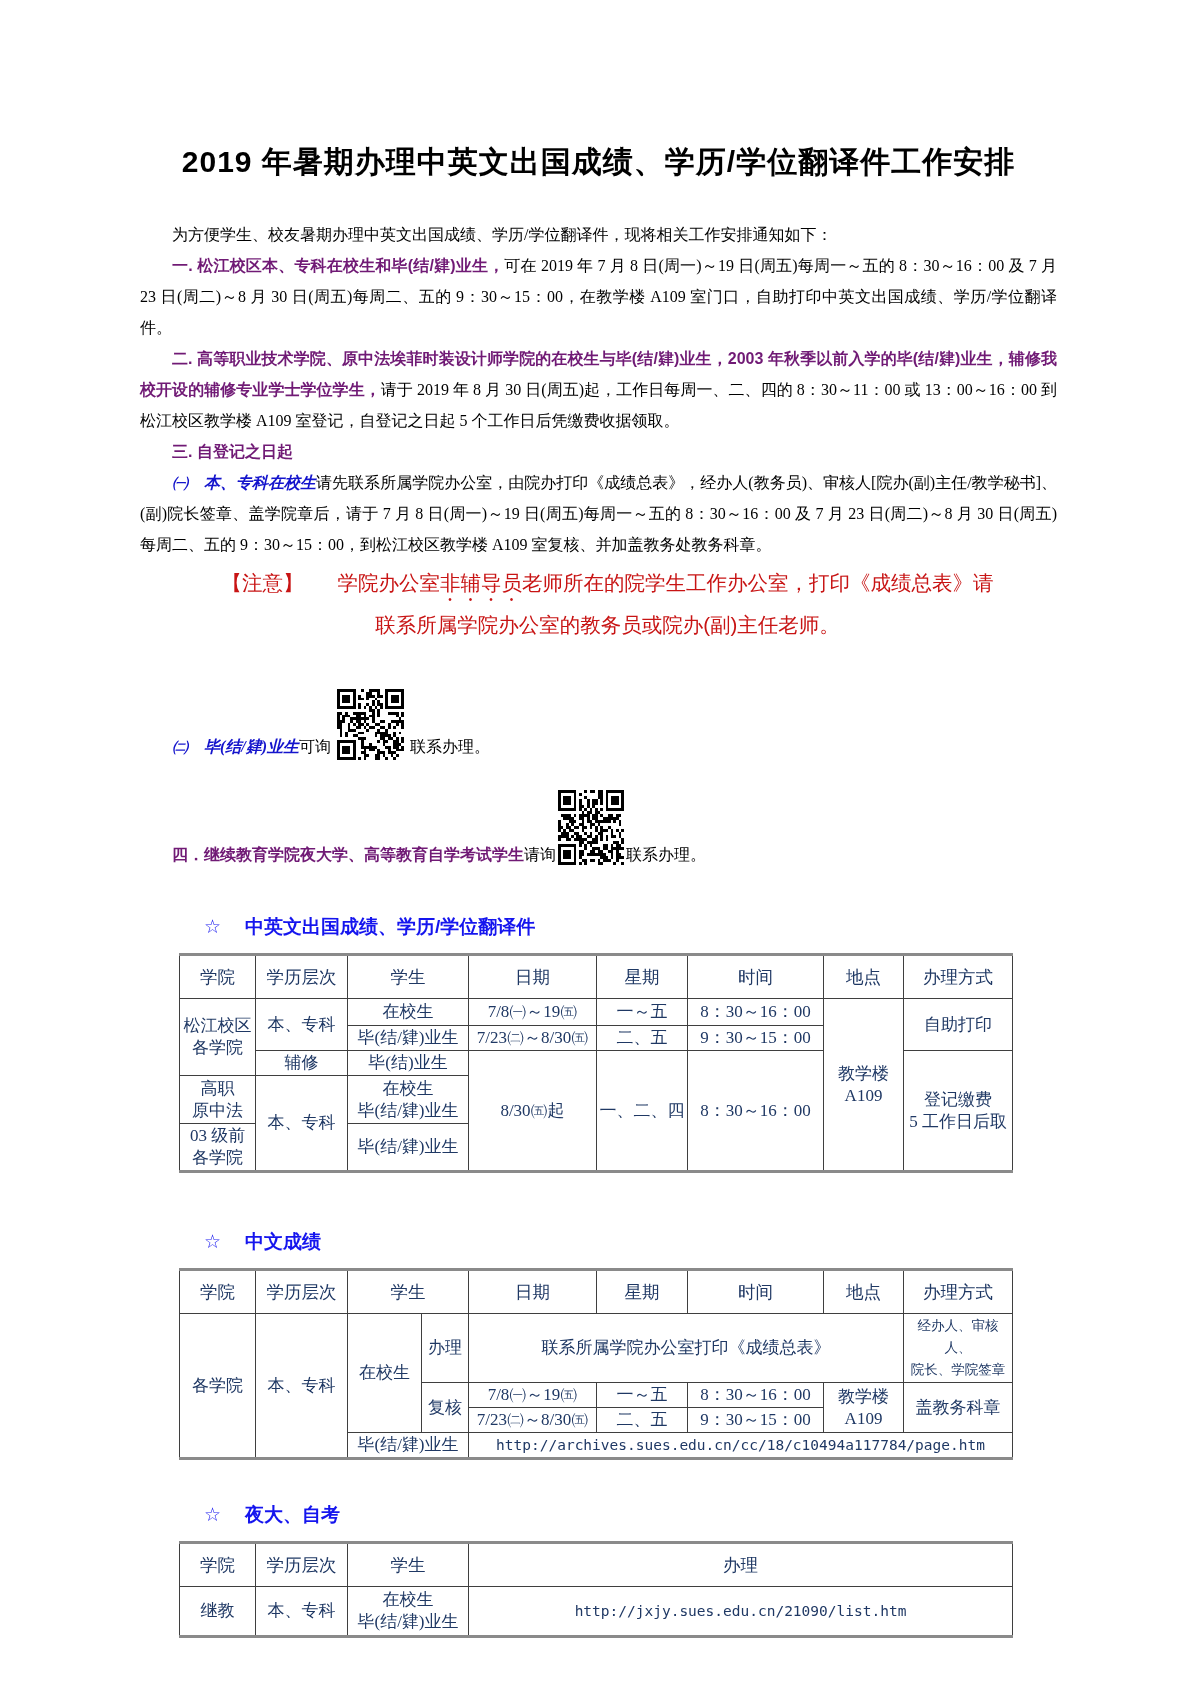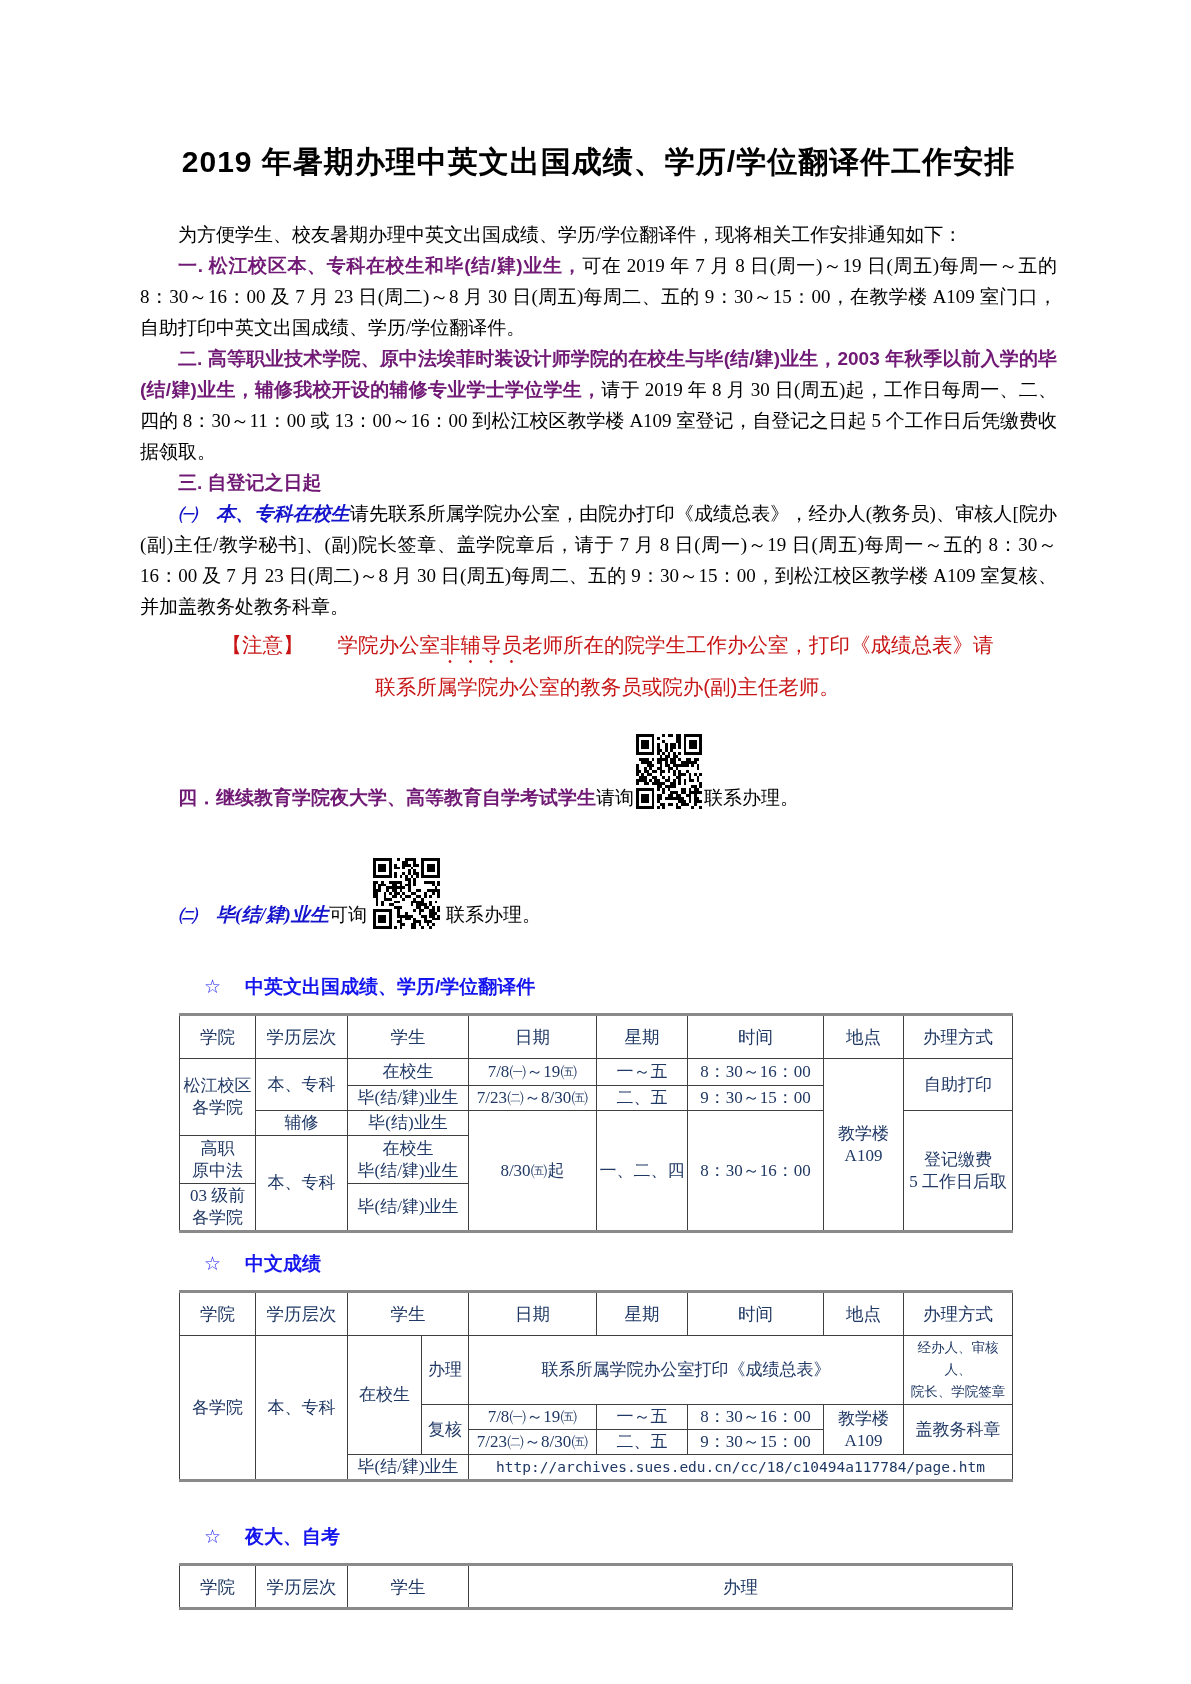--- a/index.html
+++ b/index.html
@@ -1,41 +1,41 @@
 <!DOCTYPE html>
 <html><head>
 <meta charset="utf-8">
 <style>
   html,body{margin:0;padding:0;background:#ffffff;}
   body{width:1191px;height:1684px;font-family:"Liberation Serif",serif;color:#000;}
   .content{padding:0 134px 0 140px;}
   .title{font-family:"Liberation Sans",sans-serif;font-size:30px;font-weight:bold;
          text-align:center;margin:0;padding-top:142px;letter-spacing:1px;color:#000;}
-  .para{font-size:19px;line-height:31px;margin:0;text-align:justify;}
+  .para{font-size:16px;line-height:31px;margin:0;text-align:justify;}
   .indent{text-indent:2em;}
   .first{margin-top:36px;}
   .navy{color:#701a75;font-weight:bold;font-family:"Liberation Sans",sans-serif;}
   .blueb{color:#1414cc;font-weight:bold;font-style:italic;}
   .notice{font-family:"Liberation Sans",sans-serif;font-weight:normal;color:#c81414;
           font-size:20.5px;line-height:39px;margin:3px 40px 0 58px;text-align:center;}
   .notice-label{margin-right:34px;}
   .em{ -webkit-text-emphasis:filled dot #c81414; text-emphasis:filled dot #c81414;
        -webkit-text-emphasis-position:under right; text-emphasis-position:under right;}
   .qrline1{margin-top:45px;}
   .qrline2{margin-top:28px;}
   .qr{display:inline-block;background:#fff;}
   .qr svg{display:block;width:100%;height:100%;}
   .qr1{width:67px;height:71px;vertical-align:-8px;margin:0 6px;}
   .qr2{width:66px;height:75px;vertical-align:-5px;margin:0 2px;}
   .sec{font-family:"Liberation Sans",sans-serif;color:#1515ee;font-weight:bold;
        font-size:19px;margin:0;padding-left:64px;}
   .sec .star{font-weight:normal;}
   .sec .lbl{margin-left:24px;}
   .sec1{margin-top:44px;}
-  .sec2{margin-top:18px;}
+  .sec2{margin-top:56px;}
   .sec3{margin-top:42px;}
   table.doc-table{border-collapse:collapse;table-layout:fixed;margin:13px 0 0 39px;
        width:833px;color:#1f3864;font-size:17px;
        border-top:3px solid #8a8a8a;border-bottom:3px solid #8a8a8a;}
   .doc-table th,.doc-table td{border:1px solid #3f3f3f;text-align:center;
        padding:1px 2px;line-height:22px;overflow:hidden;}
   .doc-table th{font-weight:normal;font-size:17.5px;color:#1f3864;}
   .pre{white-space:pre-line;margin-left:41px;}
   .small{font-size:13.5px;line-height:16px;}
   .url{font-family:"DejaVu Sans Mono",monospace;font-size:14.5px;}
@@ -60,20 +60,326 @@
   <p class="para indent"><span class="navy">二. 高等职业技术学院、原中法埃菲时装设计师学院的在校生与毕(结/肄)业生，2003 年秋季以前入学的毕(结/肄)业生，辅修我校开设的辅修专业学士学位学生，</span><span>请于 2019 年 8 月 30 日(周五)起，工作日每周一、二、四的 8：30～11：00 或 13：00～16：00 到松江校区教学楼 A109 室登记，自登记之日起 5 个工作日后凭缴费收据领取。</span></p>
 
   <p class="para indent"><span class="navy">三. 自登记之日起</span></p>
 
   <p class="para indent"><span class="blueb">㈠　本、专科在校生</span><span>请先联系所属学院办公室，由院办打印《成绩总表》，经办人(教务员)、审核人[院办(副)主任/教学秘书]、(副)院长签章、盖学院章后，请于 7 月 8 日(周一)～19 日(周五)每周一～五的 8：30～16：00 及 7 月 23 日(周二)～8 月 30 日(周五)每周二、五的 9：30～15：00，到松江校区教学楼 A109 室复核、并加盖教务处教务科章。</span></p>
 
   <div class="notice">
     <div><span class="notice-label">【注意】</span><span>学院办公室</span><span class="em">非辅导员</span><span>老师所在的院学生工作办公室，打印《成绩总表》请</span></div>
     <div>联系所属学院办公室的教务员或院办(副)主任老师。</div>
   </div>
+
+  <p class="para indent qrline1"><span class="blueb">㈡　毕(结/肄)业生</span><span>可询</span><span class="qr qr1"><svg xmlns="http://www.w3.org/2000/svg" viewBox="0 0 25 25" preserveAspectRatio="none" shape-rendering="crispEdges">
+          <rect width="25" height="25" fill="#fff"></rect>
+          <g fill="#000">
+            <rect x="0" y="0" width="1" height="1"></rect>
+            <rect x="1" y="0" width="1" height="1"></rect>
+            <rect x="2" y="0" width="1" height="1"></rect>
+            <rect x="3" y="0" width="1" height="1"></rect>
+            <rect x="4" y="0" width="1" height="1"></rect>
+            <rect x="5" y="0" width="1" height="1"></rect>
+            <rect x="6" y="0" width="1" height="1"></rect>
+            <rect x="0" y="1" width="1" height="1"></rect>
+            <rect x="6" y="1" width="1" height="1"></rect>
+            <rect x="0" y="2" width="1" height="1"></rect>
+            <rect x="2" y="2" width="1" height="1"></rect>
+            <rect x="3" y="2" width="1" height="1"></rect>
+            <rect x="4" y="2" width="1" height="1"></rect>
+            <rect x="6" y="2" width="1" height="1"></rect>
+            <rect x="0" y="3" width="1" height="1"></rect>
+            <rect x="2" y="3" width="1" height="1"></rect>
+            <rect x="3" y="3" width="1" height="1"></rect>
+            <rect x="4" y="3" width="1" height="1"></rect>
+            <rect x="6" y="3" width="1" height="1"></rect>
+            <rect x="0" y="4" width="1" height="1"></rect>
+            <rect x="2" y="4" width="1" height="1"></rect>
+            <rect x="3" y="4" width="1" height="1"></rect>
+            <rect x="4" y="4" width="1" height="1"></rect>
+            <rect x="6" y="4" width="1" height="1"></rect>
+            <rect x="0" y="5" width="1" height="1"></rect>
+            <rect x="6" y="5" width="1" height="1"></rect>
+            <rect x="0" y="6" width="1" height="1"></rect>
+            <rect x="1" y="6" width="1" height="1"></rect>
+            <rect x="2" y="6" width="1" height="1"></rect>
+            <rect x="3" y="6" width="1" height="1"></rect>
+            <rect x="4" y="6" width="1" height="1"></rect>
+            <rect x="5" y="6" width="1" height="1"></rect>
+            <rect x="6" y="6" width="1" height="1"></rect>
+            <rect x="18" y="0" width="1" height="1"></rect>
+            <rect x="19" y="0" width="1" height="1"></rect>
+            <rect x="20" y="0" width="1" height="1"></rect>
+            <rect x="21" y="0" width="1" height="1"></rect>
+            <rect x="22" y="0" width="1" height="1"></rect>
+            <rect x="23" y="0" width="1" height="1"></rect>
+            <rect x="24" y="0" width="1" height="1"></rect>
+            <rect x="18" y="1" width="1" height="1"></rect>
+            <rect x="24" y="1" width="1" height="1"></rect>
+            <rect x="18" y="2" width="1" height="1"></rect>
+            <rect x="20" y="2" width="1" height="1"></rect>
+            <rect x="21" y="2" width="1" height="1"></rect>
+            <rect x="22" y="2" width="1" height="1"></rect>
+            <rect x="24" y="2" width="1" height="1"></rect>
+            <rect x="18" y="3" width="1" height="1"></rect>
+            <rect x="20" y="3" width="1" height="1"></rect>
+            <rect x="21" y="3" width="1" height="1"></rect>
+            <rect x="22" y="3" width="1" height="1"></rect>
+            <rect x="24" y="3" width="1" height="1"></rect>
+            <rect x="18" y="4" width="1" height="1"></rect>
+            <rect x="20" y="4" width="1" height="1"></rect>
+            <rect x="21" y="4" width="1" height="1"></rect>
+            <rect x="22" y="4" width="1" height="1"></rect>
+            <rect x="24" y="4" width="1" height="1"></rect>
+            <rect x="18" y="5" width="1" height="1"></rect>
+            <rect x="24" y="5" width="1" height="1"></rect>
+            <rect x="18" y="6" width="1" height="1"></rect>
+            <rect x="19" y="6" width="1" height="1"></rect>
+            <rect x="20" y="6" width="1" height="1"></rect>
+            <rect x="21" y="6" width="1" height="1"></rect>
+            <rect x="22" y="6" width="1" height="1"></rect>
+            <rect x="23" y="6" width="1" height="1"></rect>
+            <rect x="24" y="6" width="1" height="1"></rect>
+            <rect x="0" y="18" width="1" height="1"></rect>
+            <rect x="1" y="18" width="1" height="1"></rect>
+            <rect x="2" y="18" width="1" height="1"></rect>
+            <rect x="3" y="18" width="1" height="1"></rect>
+            <rect x="4" y="18" width="1" height="1"></rect>
+            <rect x="5" y="18" width="1" height="1"></rect>
+            <rect x="6" y="18" width="1" height="1"></rect>
+            <rect x="0" y="19" width="1" height="1"></rect>
+            <rect x="6" y="19" width="1" height="1"></rect>
+            <rect x="0" y="20" width="1" height="1"></rect>
+            <rect x="2" y="20" width="1" height="1"></rect>
+            <rect x="3" y="20" width="1" height="1"></rect>
+            <rect x="4" y="20" width="1" height="1"></rect>
+            <rect x="6" y="20" width="1" height="1"></rect>
+            <rect x="0" y="21" width="1" height="1"></rect>
+            <rect x="2" y="21" width="1" height="1"></rect>
+            <rect x="3" y="21" width="1" height="1"></rect>
+            <rect x="4" y="21" width="1" height="1"></rect>
+            <rect x="6" y="21" width="1" height="1"></rect>
+            <rect x="0" y="22" width="1" height="1"></rect>
+            <rect x="2" y="22" width="1" height="1"></rect>
+            <rect x="3" y="22" width="1" height="1"></rect>
+            <rect x="4" y="22" width="1" height="1"></rect>
+            <rect x="6" y="22" width="1" height="1"></rect>
+            <rect x="0" y="23" width="1" height="1"></rect>
+            <rect x="6" y="23" width="1" height="1"></rect>
+            <rect x="0" y="24" width="1" height="1"></rect>
+            <rect x="1" y="24" width="1" height="1"></rect>
+            <rect x="2" y="24" width="1" height="1"></rect>
+            <rect x="3" y="24" width="1" height="1"></rect>
+            <rect x="4" y="24" width="1" height="1"></rect>
+            <rect x="5" y="24" width="1" height="1"></rect>
+            <rect x="6" y="24" width="1" height="1"></rect>
+            <rect x="9" y="0" width="1" height="1"></rect>
+            <rect x="12" y="0" width="1" height="1"></rect>
+            <rect x="13" y="0" width="1" height="1"></rect>
+            <rect x="14" y="0" width="1" height="1"></rect>
+            <rect x="15" y="0" width="1" height="1"></rect>
+            <rect x="11" y="1" width="1" height="1"></rect>
+            <rect x="12" y="1" width="1" height="1"></rect>
+            <rect x="15" y="1" width="1" height="1"></rect>
+            <rect x="8" y="2" width="1" height="1"></rect>
+            <rect x="11" y="2" width="1" height="1"></rect>
+            <rect x="12" y="2" width="1" height="1"></rect>
+            <rect x="13" y="2" width="1" height="1"></rect>
+            <rect x="15" y="2" width="1" height="1"></rect>
+            <rect x="16" y="2" width="1" height="1"></rect>
+            <rect x="8" y="3" width="1" height="1"></rect>
+            <rect x="9" y="3" width="1" height="1"></rect>
+            <rect x="11" y="3" width="1" height="1"></rect>
+            <rect x="14" y="3" width="1" height="1"></rect>
+            <rect x="13" y="4" width="1" height="1"></rect>
+            <rect x="15" y="4" width="1" height="1"></rect>
+            <rect x="8" y="5" width="1" height="1"></rect>
+            <rect x="11" y="5" width="1" height="1"></rect>
+            <rect x="13" y="5" width="1" height="1"></rect>
+            <rect x="15" y="5" width="1" height="1"></rect>
+            <rect x="16" y="5" width="1" height="1"></rect>
+            <rect x="8" y="6" width="1" height="1"></rect>
+            <rect x="10" y="6" width="1" height="1"></rect>
+            <rect x="12" y="6" width="1" height="1"></rect>
+            <rect x="14" y="6" width="1" height="1"></rect>
+            <rect x="16" y="6" width="1" height="1"></rect>
+            <rect x="12" y="7" width="1" height="1"></rect>
+            <rect x="13" y="7" width="1" height="1"></rect>
+            <rect x="15" y="7" width="1" height="1"></rect>
+            <rect x="0" y="8" width="1" height="1"></rect>
+            <rect x="1" y="8" width="1" height="1"></rect>
+            <rect x="3" y="8" width="1" height="1"></rect>
+            <rect x="6" y="8" width="1" height="1"></rect>
+            <rect x="7" y="8" width="1" height="1"></rect>
+            <rect x="8" y="8" width="1" height="1"></rect>
+            <rect x="9" y="8" width="1" height="1"></rect>
+            <rect x="10" y="8" width="1" height="1"></rect>
+            <rect x="13" y="8" width="1" height="1"></rect>
+            <rect x="15" y="8" width="1" height="1"></rect>
+            <rect x="19" y="8" width="1" height="1"></rect>
+            <rect x="20" y="8" width="1" height="1"></rect>
+            <rect x="21" y="8" width="1" height="1"></rect>
+            <rect x="22" y="8" width="1" height="1"></rect>
+            <rect x="24" y="8" width="1" height="1"></rect>
+            <rect x="0" y="9" width="1" height="1"></rect>
+            <rect x="2" y="9" width="1" height="1"></rect>
+            <rect x="3" y="9" width="1" height="1"></rect>
+            <rect x="4" y="9" width="1" height="1"></rect>
+            <rect x="7" y="9" width="1" height="1"></rect>
+            <rect x="8" y="9" width="1" height="1"></rect>
+            <rect x="10" y="9" width="1" height="1"></rect>
+            <rect x="12" y="9" width="1" height="1"></rect>
+            <rect x="13" y="9" width="1" height="1"></rect>
+            <rect x="15" y="9" width="1" height="1"></rect>
+            <rect x="22" y="9" width="1" height="1"></rect>
+            <rect x="24" y="9" width="1" height="1"></rect>
+            <rect x="0" y="10" width="1" height="1"></rect>
+            <rect x="2" y="10" width="1" height="1"></rect>
+            <rect x="5" y="10" width="1" height="1"></rect>
+            <rect x="6" y="10" width="1" height="1"></rect>
+            <rect x="7" y="10" width="1" height="1"></rect>
+            <rect x="8" y="10" width="1" height="1"></rect>
+            <rect x="9" y="10" width="1" height="1"></rect>
+            <rect x="10" y="10" width="1" height="1"></rect>
+            <rect x="11" y="10" width="1" height="1"></rect>
+            <rect x="13" y="10" width="1" height="1"></rect>
+            <rect x="23" y="10" width="1" height="1"></rect>
+            <rect x="0" y="11" width="1" height="1"></rect>
+            <rect x="1" y="11" width="1" height="1"></rect>
+            <rect x="2" y="11" width="1" height="1"></rect>
+            <rect x="5" y="11" width="1" height="1"></rect>
+            <rect x="7" y="11" width="1" height="1"></rect>
+            <rect x="8" y="11" width="1" height="1"></rect>
+            <rect x="10" y="11" width="1" height="1"></rect>
+            <rect x="13" y="11" width="1" height="1"></rect>
+            <rect x="16" y="11" width="1" height="1"></rect>
+            <rect x="17" y="11" width="1" height="1"></rect>
+            <rect x="20" y="11" width="1" height="1"></rect>
+            <rect x="21" y="11" width="1" height="1"></rect>
+            <rect x="22" y="11" width="1" height="1"></rect>
+            <rect x="23" y="11" width="1" height="1"></rect>
+            <rect x="24" y="11" width="1" height="1"></rect>
+            <rect x="0" y="12" width="1" height="1"></rect>
+            <rect x="1" y="12" width="1" height="1"></rect>
+            <rect x="4" y="12" width="1" height="1"></rect>
+            <rect x="6" y="12" width="1" height="1"></rect>
+            <rect x="8" y="12" width="1" height="1"></rect>
+            <rect x="9" y="12" width="1" height="1"></rect>
+            <rect x="11" y="12" width="1" height="1"></rect>
+            <rect x="14" y="12" width="1" height="1"></rect>
+            <rect x="15" y="12" width="1" height="1"></rect>
+            <rect x="19" y="12" width="1" height="1"></rect>
+            <rect x="22" y="12" width="1" height="1"></rect>
+            <rect x="24" y="12" width="1" height="1"></rect>
+            <rect x="0" y="13" width="1" height="1"></rect>
+            <rect x="1" y="13" width="1" height="1"></rect>
+            <rect x="4" y="13" width="1" height="1"></rect>
+            <rect x="7" y="13" width="1" height="1"></rect>
+            <rect x="8" y="13" width="1" height="1"></rect>
+            <rect x="10" y="13" width="1" height="1"></rect>
+            <rect x="12" y="13" width="1" height="1"></rect>
+            <rect x="13" y="13" width="1" height="1"></rect>
+            <rect x="16" y="13" width="1" height="1"></rect>
+            <rect x="17" y="13" width="1" height="1"></rect>
+            <rect x="19" y="13" width="1" height="1"></rect>
+            <rect x="21" y="13" width="1" height="1"></rect>
+            <rect x="24" y="13" width="1" height="1"></rect>
+            <rect x="1" y="14" width="1" height="1"></rect>
+            <rect x="4" y="14" width="1" height="1"></rect>
+            <rect x="5" y="14" width="1" height="1"></rect>
+            <rect x="6" y="14" width="1" height="1"></rect>
+            <rect x="11" y="14" width="1" height="1"></rect>
+            <rect x="15" y="14" width="1" height="1"></rect>
+            <rect x="18" y="14" width="1" height="1"></rect>
+            <rect x="1" y="15" width="1" height="1"></rect>
+            <rect x="3" y="15" width="1" height="1"></rect>
+            <rect x="8" y="15" width="1" height="1"></rect>
+            <rect x="9" y="15" width="1" height="1"></rect>
+            <rect x="14" y="15" width="1" height="1"></rect>
+            <rect x="15" y="15" width="1" height="1"></rect>
+            <rect x="16" y="15" width="1" height="1"></rect>
+            <rect x="17" y="15" width="1" height="1"></rect>
+            <rect x="18" y="15" width="1" height="1"></rect>
+            <rect x="21" y="15" width="1" height="1"></rect>
+            <rect x="23" y="15" width="1" height="1"></rect>
+            <rect x="1" y="16" width="1" height="1"></rect>
+            <rect x="3" y="16" width="1" height="1"></rect>
+            <rect x="6" y="16" width="1" height="1"></rect>
+            <rect x="7" y="16" width="1" height="1"></rect>
+            <rect x="14" y="16" width="1" height="1"></rect>
+            <rect x="16" y="16" width="1" height="1"></rect>
+            <rect x="17" y="16" width="1" height="1"></rect>
+            <rect x="18" y="16" width="1" height="1"></rect>
+            <rect x="19" y="16" width="1" height="1"></rect>
+            <rect x="21" y="16" width="1" height="1"></rect>
+            <rect x="8" y="17" width="1" height="1"></rect>
+            <rect x="9" y="17" width="1" height="1"></rect>
+            <rect x="10" y="17" width="1" height="1"></rect>
+            <rect x="16" y="17" width="1" height="1"></rect>
+            <rect x="17" y="17" width="1" height="1"></rect>
+            <rect x="19" y="17" width="1" height="1"></rect>
+            <rect x="20" y="17" width="1" height="1"></rect>
+            <rect x="22" y="17" width="1" height="1"></rect>
+            <rect x="24" y="17" width="1" height="1"></rect>
+            <rect x="9" y="18" width="1" height="1"></rect>
+            <rect x="15" y="18" width="1" height="1"></rect>
+            <rect x="17" y="18" width="1" height="1"></rect>
+            <rect x="18" y="18" width="1" height="1"></rect>
+            <rect x="21" y="18" width="1" height="1"></rect>
+            <rect x="22" y="18" width="1" height="1"></rect>
+            <rect x="24" y="18" width="1" height="1"></rect>
+            <rect x="9" y="19" width="1" height="1"></rect>
+            <rect x="12" y="19" width="1" height="1"></rect>
+            <rect x="17" y="19" width="1" height="1"></rect>
+            <rect x="21" y="19" width="1" height="1"></rect>
+            <rect x="22" y="19" width="1" height="1"></rect>
+            <rect x="23" y="19" width="1" height="1"></rect>
+            <rect x="9" y="20" width="1" height="1"></rect>
+            <rect x="10" y="20" width="1" height="1"></rect>
+            <rect x="11" y="20" width="1" height="1"></rect>
+            <rect x="12" y="20" width="1" height="1"></rect>
+            <rect x="13" y="20" width="1" height="1"></rect>
+            <rect x="14" y="20" width="1" height="1"></rect>
+            <rect x="18" y="20" width="1" height="1"></rect>
+            <rect x="19" y="20" width="1" height="1"></rect>
+            <rect x="21" y="20" width="1" height="1"></rect>
+            <rect x="22" y="20" width="1" height="1"></rect>
+            <rect x="24" y="20" width="1" height="1"></rect>
+            <rect x="10" y="21" width="1" height="1"></rect>
+            <rect x="12" y="21" width="1" height="1"></rect>
+            <rect x="13" y="21" width="1" height="1"></rect>
+            <rect x="15" y="21" width="1" height="1"></rect>
+            <rect x="19" y="21" width="1" height="1"></rect>
+            <rect x="22" y="21" width="1" height="1"></rect>
+            <rect x="23" y="21" width="1" height="1"></rect>
+            <rect x="24" y="21" width="1" height="1"></rect>
+            <rect x="9" y="22" width="1" height="1"></rect>
+            <rect x="10" y="22" width="1" height="1"></rect>
+            <rect x="15" y="22" width="1" height="1"></rect>
+            <rect x="16" y="22" width="1" height="1"></rect>
+            <rect x="17" y="22" width="1" height="1"></rect>
+            <rect x="19" y="22" width="1" height="1"></rect>
+            <rect x="20" y="22" width="1" height="1"></rect>
+            <rect x="21" y="22" width="1" height="1"></rect>
+            <rect x="10" y="23" width="1" height="1"></rect>
+            <rect x="11" y="23" width="1" height="1"></rect>
+            <rect x="14" y="23" width="1" height="1"></rect>
+            <rect x="15" y="23" width="1" height="1"></rect>
+            <rect x="17" y="23" width="1" height="1"></rect>
+            <rect x="20" y="23" width="1" height="1"></rect>
+            <rect x="22" y="23" width="1" height="1"></rect>
+            <rect x="8" y="24" width="1" height="1"></rect>
+            <rect x="10" y="24" width="1" height="1"></rect>
+            <rect x="14" y="24" width="1" height="1"></rect>
+            <rect x="15" y="24" width="1" height="1"></rect>
+            <rect x="18" y="24" width="1" height="1"></rect>
+            <rect x="21" y="24" width="1" height="1"></rect>
+          </g>
+        </svg></span><span>联系办理。</span></p>
 
   <p class="para indent qrline2"><span class="navy">四．继续教育学院夜大学、高等教育自学考试学生</span><span>请询</span><span class="qr qr2"><svg xmlns="http://www.w3.org/2000/svg" viewBox="0 0 25 25" preserveAspectRatio="none" shape-rendering="crispEdges">
           <rect width="25" height="25" fill="#fff"></rect>
           <g fill="#000">
             <rect x="0" y="0" width="1" height="1"></rect>
             <rect x="1" y="0" width="1" height="1"></rect>
             <rect x="2" y="0" width="1" height="1"></rect>
             <rect x="3" y="0" width="1" height="1"></rect>
             <rect x="4" y="0" width="1" height="1"></rect>
             <rect x="5" y="0" width="1" height="1"></rect>
@@ -391,326 +697,20 @@
             <rect x="22" y="23" width="1" height="1"></rect>
             <rect x="8" y="24" width="1" height="1"></rect>
             <rect x="10" y="24" width="1" height="1"></rect>
             <rect x="15" y="24" width="1" height="1"></rect>
             <rect x="16" y="24" width="1" height="1"></rect>
             <rect x="21" y="24" width="1" height="1"></rect>
             <rect x="24" y="24" width="1" height="1"></rect>
           </g>
         </svg></span><span>联系办理。</span></p>
 
-  <p class="para indent qrline1"><span class="blueb">㈡　毕(结/肄)业生</span><span>可询</span><span class="qr qr1"><svg xmlns="http://www.w3.org/2000/svg" viewBox="0 0 25 25" preserveAspectRatio="none" shape-rendering="crispEdges">
-          <rect width="25" height="25" fill="#fff"></rect>
-          <g fill="#000">
-            <rect x="0" y="0" width="1" height="1"></rect>
-            <rect x="1" y="0" width="1" height="1"></rect>
-            <rect x="2" y="0" width="1" height="1"></rect>
-            <rect x="3" y="0" width="1" height="1"></rect>
-            <rect x="4" y="0" width="1" height="1"></rect>
-            <rect x="5" y="0" width="1" height="1"></rect>
-            <rect x="6" y="0" width="1" height="1"></rect>
-            <rect x="0" y="1" width="1" height="1"></rect>
-            <rect x="6" y="1" width="1" height="1"></rect>
-            <rect x="0" y="2" width="1" height="1"></rect>
-            <rect x="2" y="2" width="1" height="1"></rect>
-            <rect x="3" y="2" width="1" height="1"></rect>
-            <rect x="4" y="2" width="1" height="1"></rect>
-            <rect x="6" y="2" width="1" height="1"></rect>
-            <rect x="0" y="3" width="1" height="1"></rect>
-            <rect x="2" y="3" width="1" height="1"></rect>
-            <rect x="3" y="3" width="1" height="1"></rect>
-            <rect x="4" y="3" width="1" height="1"></rect>
-            <rect x="6" y="3" width="1" height="1"></rect>
-            <rect x="0" y="4" width="1" height="1"></rect>
-            <rect x="2" y="4" width="1" height="1"></rect>
-            <rect x="3" y="4" width="1" height="1"></rect>
-            <rect x="4" y="4" width="1" height="1"></rect>
-            <rect x="6" y="4" width="1" height="1"></rect>
-            <rect x="0" y="5" width="1" height="1"></rect>
-            <rect x="6" y="5" width="1" height="1"></rect>
-            <rect x="0" y="6" width="1" height="1"></rect>
-            <rect x="1" y="6" width="1" height="1"></rect>
-            <rect x="2" y="6" width="1" height="1"></rect>
-            <rect x="3" y="6" width="1" height="1"></rect>
-            <rect x="4" y="6" width="1" height="1"></rect>
-            <rect x="5" y="6" width="1" height="1"></rect>
-            <rect x="6" y="6" width="1" height="1"></rect>
-            <rect x="18" y="0" width="1" height="1"></rect>
-            <rect x="19" y="0" width="1" height="1"></rect>
-            <rect x="20" y="0" width="1" height="1"></rect>
-            <rect x="21" y="0" width="1" height="1"></rect>
-            <rect x="22" y="0" width="1" height="1"></rect>
-            <rect x="23" y="0" width="1" height="1"></rect>
-            <rect x="24" y="0" width="1" height="1"></rect>
-            <rect x="18" y="1" width="1" height="1"></rect>
-            <rect x="24" y="1" width="1" height="1"></rect>
-            <rect x="18" y="2" width="1" height="1"></rect>
-            <rect x="20" y="2" width="1" height="1"></rect>
-            <rect x="21" y="2" width="1" height="1"></rect>
-            <rect x="22" y="2" width="1" height="1"></rect>
-            <rect x="24" y="2" width="1" height="1"></rect>
-            <rect x="18" y="3" width="1" height="1"></rect>
-            <rect x="20" y="3" width="1" height="1"></rect>
-            <rect x="21" y="3" width="1" height="1"></rect>
-            <rect x="22" y="3" width="1" height="1"></rect>
-            <rect x="24" y="3" width="1" height="1"></rect>
-            <rect x="18" y="4" width="1" height="1"></rect>
-            <rect x="20" y="4" width="1" height="1"></rect>
-            <rect x="21" y="4" width="1" height="1"></rect>
-            <rect x="22" y="4" width="1" height="1"></rect>
-            <rect x="24" y="4" width="1" height="1"></rect>
-            <rect x="18" y="5" width="1" height="1"></rect>
-            <rect x="24" y="5" width="1" height="1"></rect>
-            <rect x="18" y="6" width="1" height="1"></rect>
-            <rect x="19" y="6" width="1" height="1"></rect>
-            <rect x="20" y="6" width="1" height="1"></rect>
-            <rect x="21" y="6" width="1" height="1"></rect>
-            <rect x="22" y="6" width="1" height="1"></rect>
-            <rect x="23" y="6" width="1" height="1"></rect>
-            <rect x="24" y="6" width="1" height="1"></rect>
-            <rect x="0" y="18" width="1" height="1"></rect>
-            <rect x="1" y="18" width="1" height="1"></rect>
-            <rect x="2" y="18" width="1" height="1"></rect>
-            <rect x="3" y="18" width="1" height="1"></rect>
-            <rect x="4" y="18" width="1" height="1"></rect>
-            <rect x="5" y="18" width="1" height="1"></rect>
-            <rect x="6" y="18" width="1" height="1"></rect>
-            <rect x="0" y="19" width="1" height="1"></rect>
-            <rect x="6" y="19" width="1" height="1"></rect>
-            <rect x="0" y="20" width="1" height="1"></rect>
-            <rect x="2" y="20" width="1" height="1"></rect>
-            <rect x="3" y="20" width="1" height="1"></rect>
-            <rect x="4" y="20" width="1" height="1"></rect>
-            <rect x="6" y="20" width="1" height="1"></rect>
-            <rect x="0" y="21" width="1" height="1"></rect>
-            <rect x="2" y="21" width="1" height="1"></rect>
-            <rect x="3" y="21" width="1" height="1"></rect>
-            <rect x="4" y="21" width="1" height="1"></rect>
-            <rect x="6" y="21" width="1" height="1"></rect>
-            <rect x="0" y="22" width="1" height="1"></rect>
-            <rect x="2" y="22" width="1" height="1"></rect>
-            <rect x="3" y="22" width="1" height="1"></rect>
-            <rect x="4" y="22" width="1" height="1"></rect>
-            <rect x="6" y="22" width="1" height="1"></rect>
-            <rect x="0" y="23" width="1" height="1"></rect>
-            <rect x="6" y="23" width="1" height="1"></rect>
-            <rect x="0" y="24" width="1" height="1"></rect>
-            <rect x="1" y="24" width="1" height="1"></rect>
-            <rect x="2" y="24" width="1" height="1"></rect>
-            <rect x="3" y="24" width="1" height="1"></rect>
-            <rect x="4" y="24" width="1" height="1"></rect>
-            <rect x="5" y="24" width="1" height="1"></rect>
-            <rect x="6" y="24" width="1" height="1"></rect>
-            <rect x="9" y="0" width="1" height="1"></rect>
-            <rect x="12" y="0" width="1" height="1"></rect>
-            <rect x="13" y="0" width="1" height="1"></rect>
-            <rect x="14" y="0" width="1" height="1"></rect>
-            <rect x="15" y="0" width="1" height="1"></rect>
-            <rect x="11" y="1" width="1" height="1"></rect>
-            <rect x="12" y="1" width="1" height="1"></rect>
-            <rect x="15" y="1" width="1" height="1"></rect>
-            <rect x="8" y="2" width="1" height="1"></rect>
-            <rect x="11" y="2" width="1" height="1"></rect>
-            <rect x="12" y="2" width="1" height="1"></rect>
-            <rect x="13" y="2" width="1" height="1"></rect>
-            <rect x="15" y="2" width="1" height="1"></rect>
-            <rect x="16" y="2" width="1" height="1"></rect>
-            <rect x="8" y="3" width="1" height="1"></rect>
-            <rect x="9" y="3" width="1" height="1"></rect>
-            <rect x="11" y="3" width="1" height="1"></rect>
-            <rect x="14" y="3" width="1" height="1"></rect>
-            <rect x="13" y="4" width="1" height="1"></rect>
-            <rect x="15" y="4" width="1" height="1"></rect>
-            <rect x="8" y="5" width="1" height="1"></rect>
-            <rect x="11" y="5" width="1" height="1"></rect>
-            <rect x="13" y="5" width="1" height="1"></rect>
-            <rect x="15" y="5" width="1" height="1"></rect>
-            <rect x="16" y="5" width="1" height="1"></rect>
-            <rect x="8" y="6" width="1" height="1"></rect>
-            <rect x="10" y="6" width="1" height="1"></rect>
-            <rect x="12" y="6" width="1" height="1"></rect>
-            <rect x="14" y="6" width="1" height="1"></rect>
-            <rect x="16" y="6" width="1" height="1"></rect>
-            <rect x="12" y="7" width="1" height="1"></rect>
-            <rect x="13" y="7" width="1" height="1"></rect>
-            <rect x="15" y="7" width="1" height="1"></rect>
-            <rect x="0" y="8" width="1" height="1"></rect>
-            <rect x="1" y="8" width="1" height="1"></rect>
-            <rect x="3" y="8" width="1" height="1"></rect>
-            <rect x="6" y="8" width="1" height="1"></rect>
-            <rect x="7" y="8" width="1" height="1"></rect>
-            <rect x="8" y="8" width="1" height="1"></rect>
-            <rect x="9" y="8" width="1" height="1"></rect>
-            <rect x="10" y="8" width="1" height="1"></rect>
-            <rect x="13" y="8" width="1" height="1"></rect>
-            <rect x="15" y="8" width="1" height="1"></rect>
-            <rect x="19" y="8" width="1" height="1"></rect>
-            <rect x="20" y="8" width="1" height="1"></rect>
-            <rect x="21" y="8" width="1" height="1"></rect>
-            <rect x="22" y="8" width="1" height="1"></rect>
-            <rect x="24" y="8" width="1" height="1"></rect>
-            <rect x="0" y="9" width="1" height="1"></rect>
-            <rect x="2" y="9" width="1" height="1"></rect>
-            <rect x="3" y="9" width="1" height="1"></rect>
-            <rect x="4" y="9" width="1" height="1"></rect>
-            <rect x="7" y="9" width="1" height="1"></rect>
-            <rect x="8" y="9" width="1" height="1"></rect>
-            <rect x="10" y="9" width="1" height="1"></rect>
-            <rect x="12" y="9" width="1" height="1"></rect>
-            <rect x="13" y="9" width="1" height="1"></rect>
-            <rect x="15" y="9" width="1" height="1"></rect>
-            <rect x="22" y="9" width="1" height="1"></rect>
-            <rect x="24" y="9" width="1" height="1"></rect>
-            <rect x="0" y="10" width="1" height="1"></rect>
-            <rect x="2" y="10" width="1" height="1"></rect>
-            <rect x="5" y="10" width="1" height="1"></rect>
-            <rect x="6" y="10" width="1" height="1"></rect>
-            <rect x="7" y="10" width="1" height="1"></rect>
-            <rect x="8" y="10" width="1" height="1"></rect>
-            <rect x="9" y="10" width="1" height="1"></rect>
-            <rect x="10" y="10" width="1" height="1"></rect>
-            <rect x="11" y="10" width="1" height="1"></rect>
-            <rect x="13" y="10" width="1" height="1"></rect>
-            <rect x="23" y="10" width="1" height="1"></rect>
-            <rect x="0" y="11" width="1" height="1"></rect>
-            <rect x="1" y="11" width="1" height="1"></rect>
-            <rect x="2" y="11" width="1" height="1"></rect>
-            <rect x="5" y="11" width="1" height="1"></rect>
-            <rect x="7" y="11" width="1" height="1"></rect>
-            <rect x="8" y="11" width="1" height="1"></rect>
-            <rect x="10" y="11" width="1" height="1"></rect>
-            <rect x="13" y="11" width="1" height="1"></rect>
-            <rect x="16" y="11" width="1" height="1"></rect>
-            <rect x="17" y="11" width="1" height="1"></rect>
-            <rect x="20" y="11" width="1" height="1"></rect>
-            <rect x="21" y="11" width="1" height="1"></rect>
-            <rect x="22" y="11" width="1" height="1"></rect>
-            <rect x="23" y="11" width="1" height="1"></rect>
-            <rect x="24" y="11" width="1" height="1"></rect>
-            <rect x="0" y="12" width="1" height="1"></rect>
-            <rect x="1" y="12" width="1" height="1"></rect>
-            <rect x="4" y="12" width="1" height="1"></rect>
-            <rect x="6" y="12" width="1" height="1"></rect>
-            <rect x="8" y="12" width="1" height="1"></rect>
-            <rect x="9" y="12" width="1" height="1"></rect>
-            <rect x="11" y="12" width="1" height="1"></rect>
-            <rect x="14" y="12" width="1" height="1"></rect>
-            <rect x="15" y="12" width="1" height="1"></rect>
-            <rect x="19" y="12" width="1" height="1"></rect>
-            <rect x="22" y="12" width="1" height="1"></rect>
-            <rect x="24" y="12" width="1" height="1"></rect>
-            <rect x="0" y="13" width="1" height="1"></rect>
-            <rect x="1" y="13" width="1" height="1"></rect>
-            <rect x="4" y="13" width="1" height="1"></rect>
-            <rect x="7" y="13" width="1" height="1"></rect>
-            <rect x="8" y="13" width="1" height="1"></rect>
-            <rect x="10" y="13" width="1" height="1"></rect>
-            <rect x="12" y="13" width="1" height="1"></rect>
-            <rect x="13" y="13" width="1" height="1"></rect>
-            <rect x="16" y="13" width="1" height="1"></rect>
-            <rect x="17" y="13" width="1" height="1"></rect>
-            <rect x="19" y="13" width="1" height="1"></rect>
-            <rect x="21" y="13" width="1" height="1"></rect>
-            <rect x="24" y="13" width="1" height="1"></rect>
-            <rect x="1" y="14" width="1" height="1"></rect>
-            <rect x="4" y="14" width="1" height="1"></rect>
-            <rect x="5" y="14" width="1" height="1"></rect>
-            <rect x="6" y="14" width="1" height="1"></rect>
-            <rect x="11" y="14" width="1" height="1"></rect>
-            <rect x="15" y="14" width="1" height="1"></rect>
-            <rect x="18" y="14" width="1" height="1"></rect>
-            <rect x="1" y="15" width="1" height="1"></rect>
-            <rect x="3" y="15" width="1" height="1"></rect>
-            <rect x="8" y="15" width="1" height="1"></rect>
-            <rect x="9" y="15" width="1" height="1"></rect>
-            <rect x="14" y="15" width="1" height="1"></rect>
-            <rect x="15" y="15" width="1" height="1"></rect>
-            <rect x="16" y="15" width="1" height="1"></rect>
-            <rect x="17" y="15" width="1" height="1"></rect>
-            <rect x="18" y="15" width="1" height="1"></rect>
-            <rect x="21" y="15" width="1" height="1"></rect>
-            <rect x="23" y="15" width="1" height="1"></rect>
-            <rect x="1" y="16" width="1" height="1"></rect>
-            <rect x="3" y="16" width="1" height="1"></rect>
-            <rect x="6" y="16" width="1" height="1"></rect>
-            <rect x="7" y="16" width="1" height="1"></rect>
-            <rect x="14" y="16" width="1" height="1"></rect>
-            <rect x="16" y="16" width="1" height="1"></rect>
-            <rect x="17" y="16" width="1" height="1"></rect>
-            <rect x="18" y="16" width="1" height="1"></rect>
-            <rect x="19" y="16" width="1" height="1"></rect>
-            <rect x="21" y="16" width="1" height="1"></rect>
-            <rect x="8" y="17" width="1" height="1"></rect>
-            <rect x="9" y="17" width="1" height="1"></rect>
-            <rect x="10" y="17" width="1" height="1"></rect>
-            <rect x="16" y="17" width="1" height="1"></rect>
-            <rect x="17" y="17" width="1" height="1"></rect>
-            <rect x="19" y="17" width="1" height="1"></rect>
-            <rect x="20" y="17" width="1" height="1"></rect>
-            <rect x="22" y="17" width="1" height="1"></rect>
-            <rect x="24" y="17" width="1" height="1"></rect>
-            <rect x="9" y="18" width="1" height="1"></rect>
-            <rect x="15" y="18" width="1" height="1"></rect>
-            <rect x="17" y="18" width="1" height="1"></rect>
-            <rect x="18" y="18" width="1" height="1"></rect>
-            <rect x="21" y="18" width="1" height="1"></rect>
-            <rect x="22" y="18" width="1" height="1"></rect>
-            <rect x="24" y="18" width="1" height="1"></rect>
-            <rect x="9" y="19" width="1" height="1"></rect>
-            <rect x="12" y="19" width="1" height="1"></rect>
-            <rect x="17" y="19" width="1" height="1"></rect>
-            <rect x="21" y="19" width="1" height="1"></rect>
-            <rect x="22" y="19" width="1" height="1"></rect>
-            <rect x="23" y="19" width="1" height="1"></rect>
-            <rect x="9" y="20" width="1" height="1"></rect>
-            <rect x="10" y="20" width="1" height="1"></rect>
-            <rect x="11" y="20" width="1" height="1"></rect>
-            <rect x="12" y="20" width="1" height="1"></rect>
-            <rect x="13" y="20" width="1" height="1"></rect>
-            <rect x="14" y="20" width="1" height="1"></rect>
-            <rect x="18" y="20" width="1" height="1"></rect>
-            <rect x="19" y="20" width="1" height="1"></rect>
-            <rect x="21" y="20" width="1" height="1"></rect>
-            <rect x="22" y="20" width="1" height="1"></rect>
-            <rect x="24" y="20" width="1" height="1"></rect>
-            <rect x="10" y="21" width="1" height="1"></rect>
-            <rect x="12" y="21" width="1" height="1"></rect>
-            <rect x="13" y="21" width="1" height="1"></rect>
-            <rect x="15" y="21" width="1" height="1"></rect>
-            <rect x="19" y="21" width="1" height="1"></rect>
-            <rect x="22" y="21" width="1" height="1"></rect>
-            <rect x="23" y="21" width="1" height="1"></rect>
-            <rect x="24" y="21" width="1" height="1"></rect>
-            <rect x="9" y="22" width="1" height="1"></rect>
-            <rect x="10" y="22" width="1" height="1"></rect>
-            <rect x="15" y="22" width="1" height="1"></rect>
-            <rect x="16" y="22" width="1" height="1"></rect>
-            <rect x="17" y="22" width="1" height="1"></rect>
-            <rect x="19" y="22" width="1" height="1"></rect>
-            <rect x="20" y="22" width="1" height="1"></rect>
-            <rect x="21" y="22" width="1" height="1"></rect>
-            <rect x="10" y="23" width="1" height="1"></rect>
-            <rect x="11" y="23" width="1" height="1"></rect>
-            <rect x="14" y="23" width="1" height="1"></rect>
-            <rect x="15" y="23" width="1" height="1"></rect>
-            <rect x="17" y="23" width="1" height="1"></rect>
-            <rect x="20" y="23" width="1" height="1"></rect>
-            <rect x="22" y="23" width="1" height="1"></rect>
-            <rect x="8" y="24" width="1" height="1"></rect>
-            <rect x="10" y="24" width="1" height="1"></rect>
-            <rect x="14" y="24" width="1" height="1"></rect>
-            <rect x="15" y="24" width="1" height="1"></rect>
-            <rect x="18" y="24" width="1" height="1"></rect>
-            <rect x="21" y="24" width="1" height="1"></rect>
-          </g>
-        </svg></span><span>联系办理。</span></p>
-
   <p class="sec sec1"><span class="star">☆</span><span class="lbl">中英文出国成绩、学历/学位翻译件</span></p>
 
   <table class="doc-table">
     <colgroup>
       <col style="width:76px">
         <col style="width:92px">
         <col style="width:121px">
         <col style="width:128px">
       <col style="width:91px">
         <col style="width:136px">
@@ -834,16 +834,23 @@
         <col style="width:121px">
         <col style="width:544px">
     </colgroup>
     <tbody>
         <tr class="hrow">
       <th>学院</th>
       <th>学历层次</th>
       <th>学生</th>
       <th>办理</th>
     </tr>
+    <tr class="t3r1">
+      <td>继教</td>
+      <td>本、专科</td>
+      <td class="pre">在校生
+毕(结/肄)业生</td>
+      <td class="url">http://jxjy.sues.edu.cn/21090/list.htm</td>
+    </tr>
   </tbody>
     </table>
 
 </div>
 
 </body></html>

